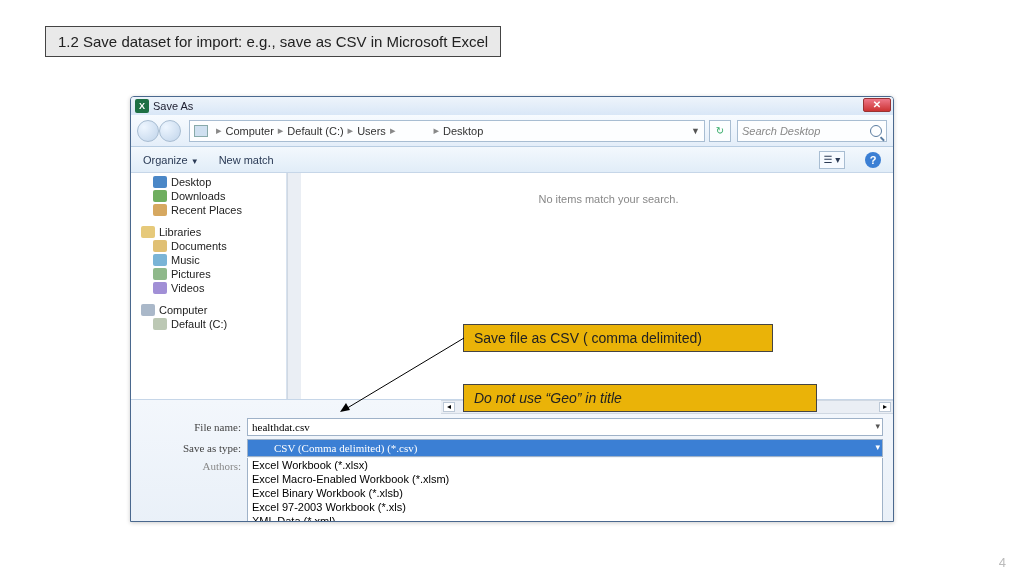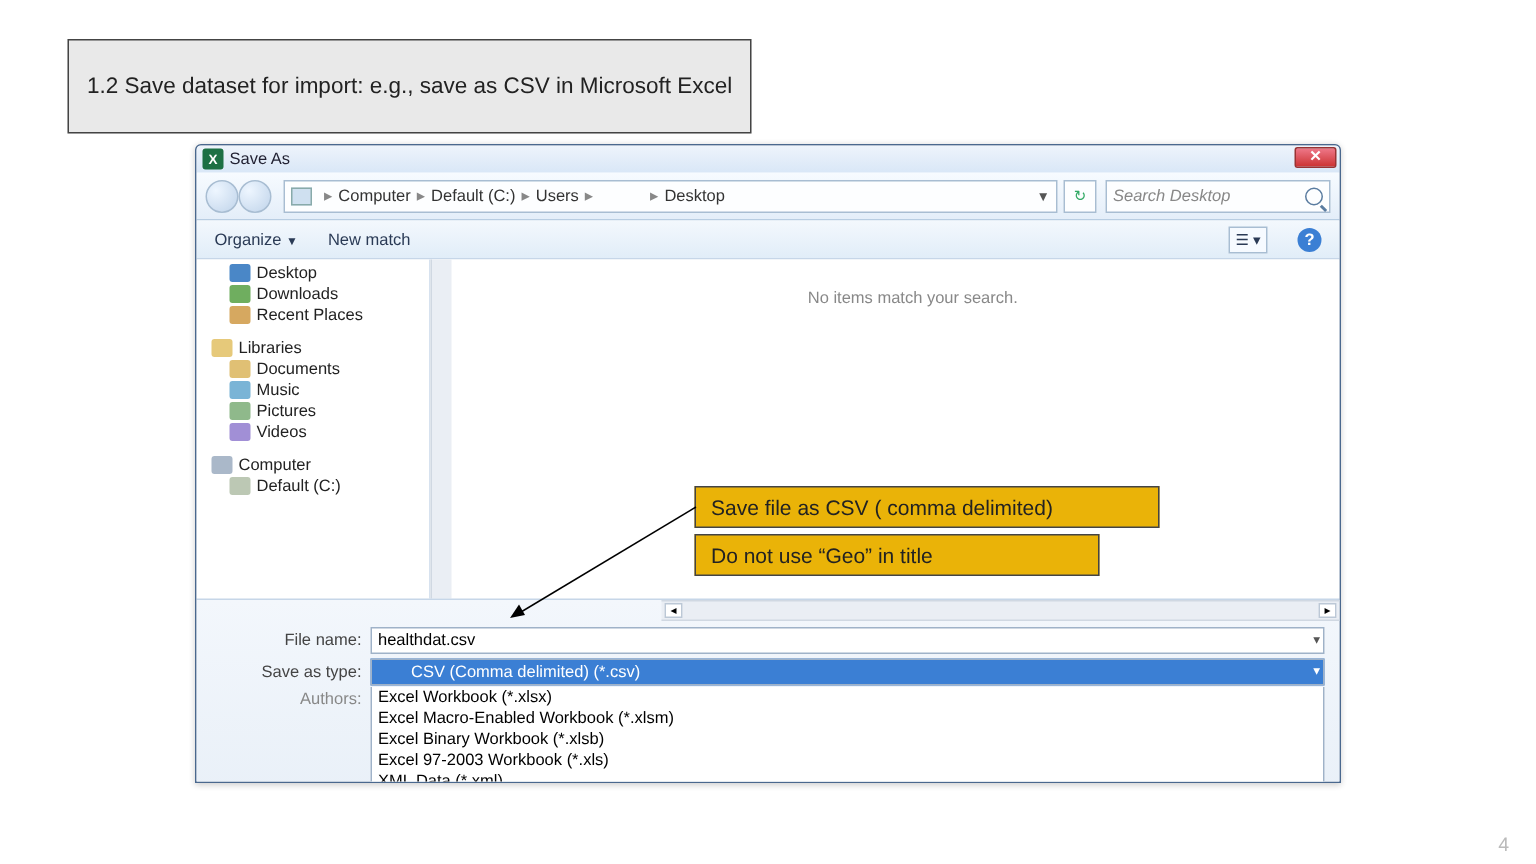--- a/index.html
+++ b/index.html
@@ -11,21 +11,21 @@
     font-size: 12px;
     background: #fff;
     position: relative;
   }
   .slide-title {
     position: absolute;
     left: 45px;
     top: 26px;
     border: 1px solid #444;
     background: #e9e9e9;
-    padding: 22px 12px;
+    padding: 6px 12px;
     font-size: 15px;
     color: #222;
   }
   .page-num {
     position: absolute;
     right: 18px;
     bottom: 6px;
     color: #bbb;
     font-size: 13px;
   }
@@ -198,20 +198,21 @@
     border-top: 1px solid #c6d6e8;
     background: linear-gradient(#f3f7fc, #e9f0f8);
     padding: 6px 10px 0 10px;
     position: relative;
   }
   .h-scroll { height:14px;background:#eaeef4;border-top:1px solid #d0d8e2;border-bottom:1px solid #d0d8e2;margin:-6px -10px 4px 300px; display:flex;justify-content:space-between;align-items:center;padding:0 2px;}
   .h-scroll .arr{width:12px;height:10px;background:#fff;border:1px solid #bcc8d6;font-size:8px;text-align:center;line-height:8px;}
   .form-row {
     display:flex; align-items:center;
     margin: 3px 0;
+    font-family: Liberation Serif, serif;
   }
   .form-label { width:100px; text-align:right; font-size:11px; color:#444; margin-right:6px; }
   .form-input {
     flex:1;
     border: 1px solid #9fb2c8;
     background:#fff;
     font-size:11px;
     padding: 2px 4px;
     position: relative;
   }
@@ -367,18 +368,18 @@
       <div class="dd-item">Excel Binary Workbook (*.xlsb)</div>
       <div class="dd-item">Excel 97-2003 Workbook (*.xls)</div>
       <div class="dd-item">XML Data (*.xml)</div>
 
     </div>
 
   </div>
 </div>
 
 <div class="callout" style="left:463px; top:324px; width:310px;">Save file as CSV ( comma delimited)</div>
-<div class="callout" style="left:463px; top:356px; width:270px;">Do not use “Geo” in title</div>
+<div class="callout" style="left:463px; top:384px; width:354px;font-style:italic;">Do not use “Geo” in title</div>
 
 <svg class="arrow-svg">
   <line x1="124" y1="8" x2="4" y2="80" stroke="#000" stroke-width="1"></line>
   <polygon points="0,82 10,80 6,73" fill="#000"></polygon>
 </svg>
 
 </body></html>

